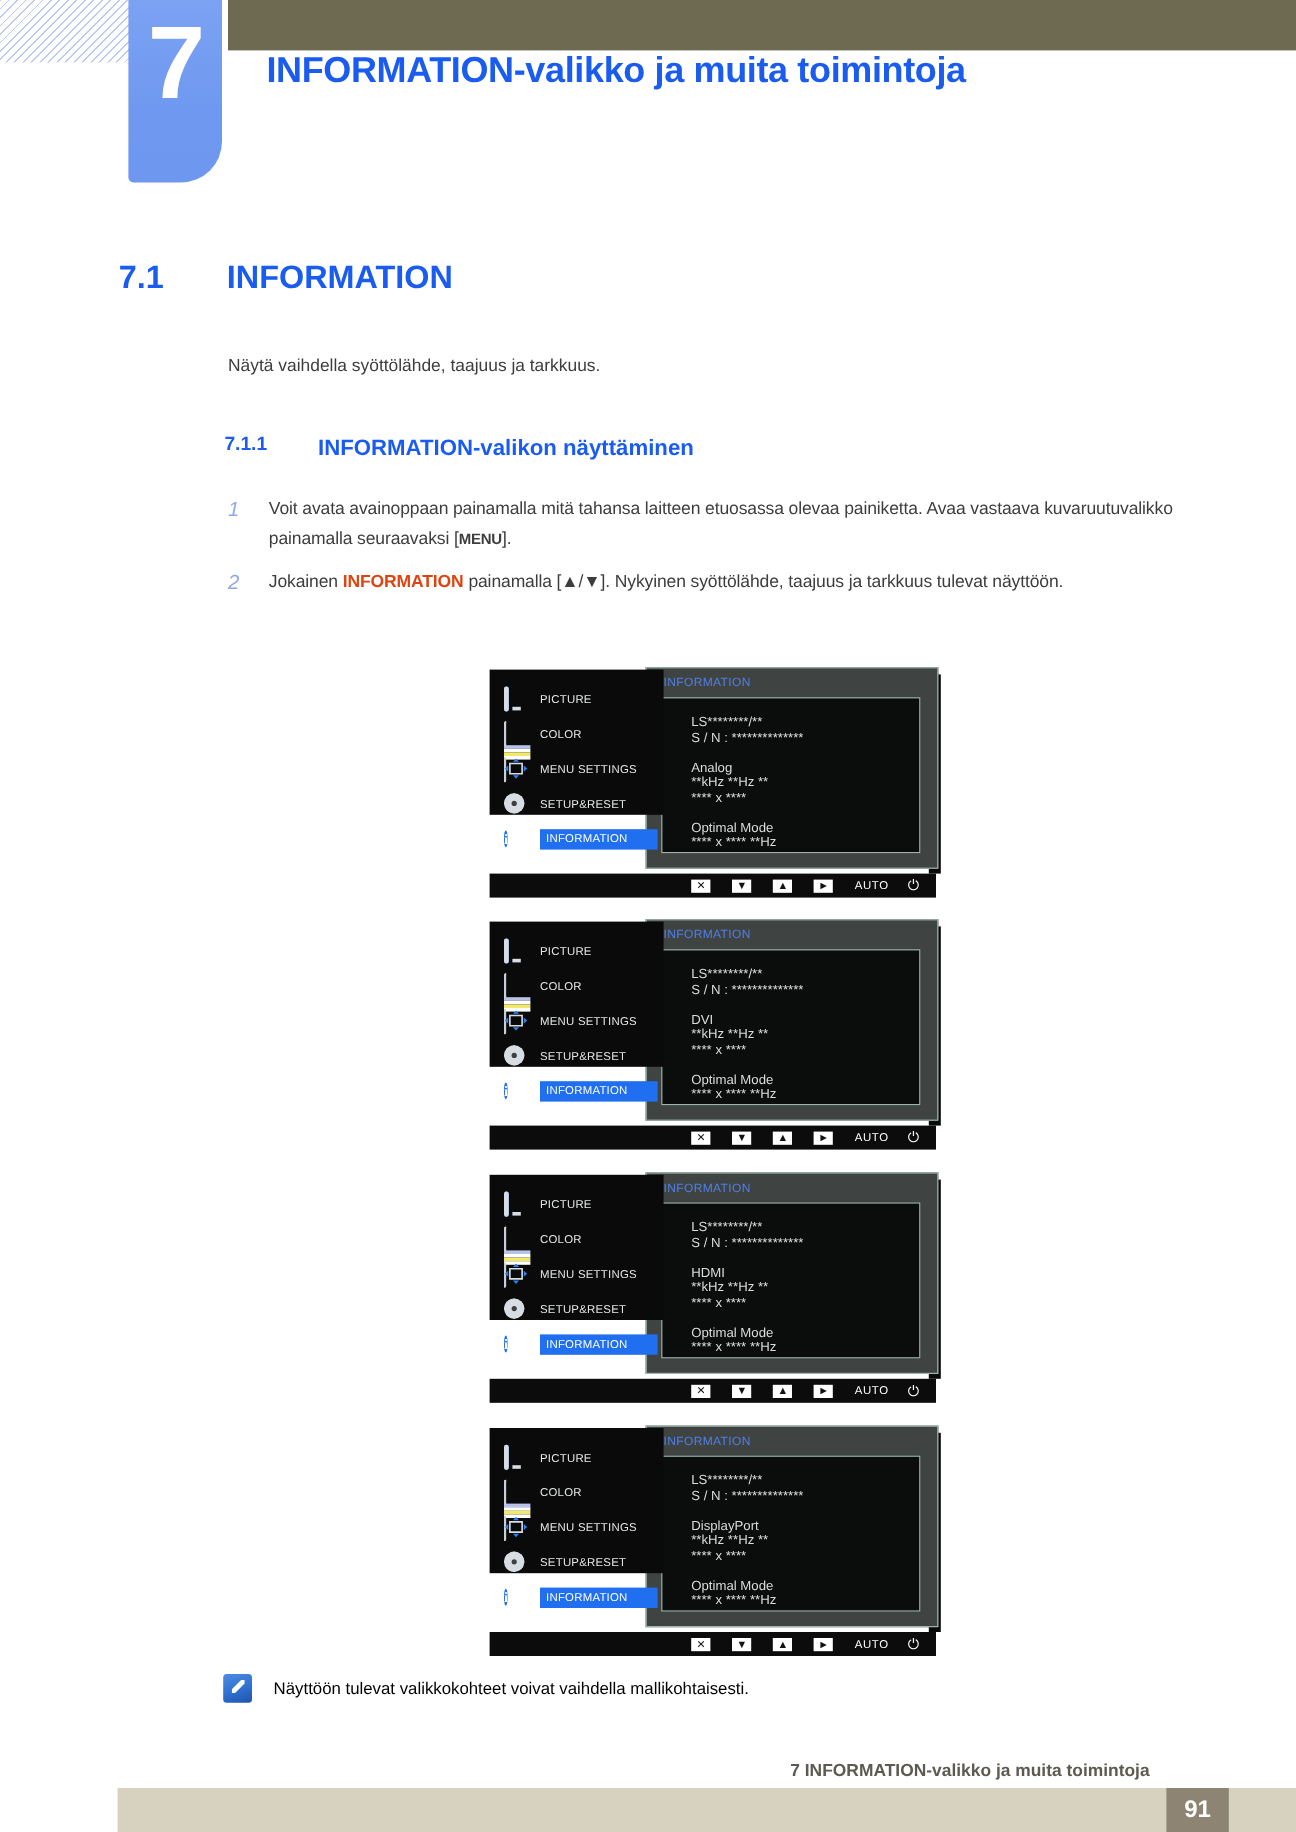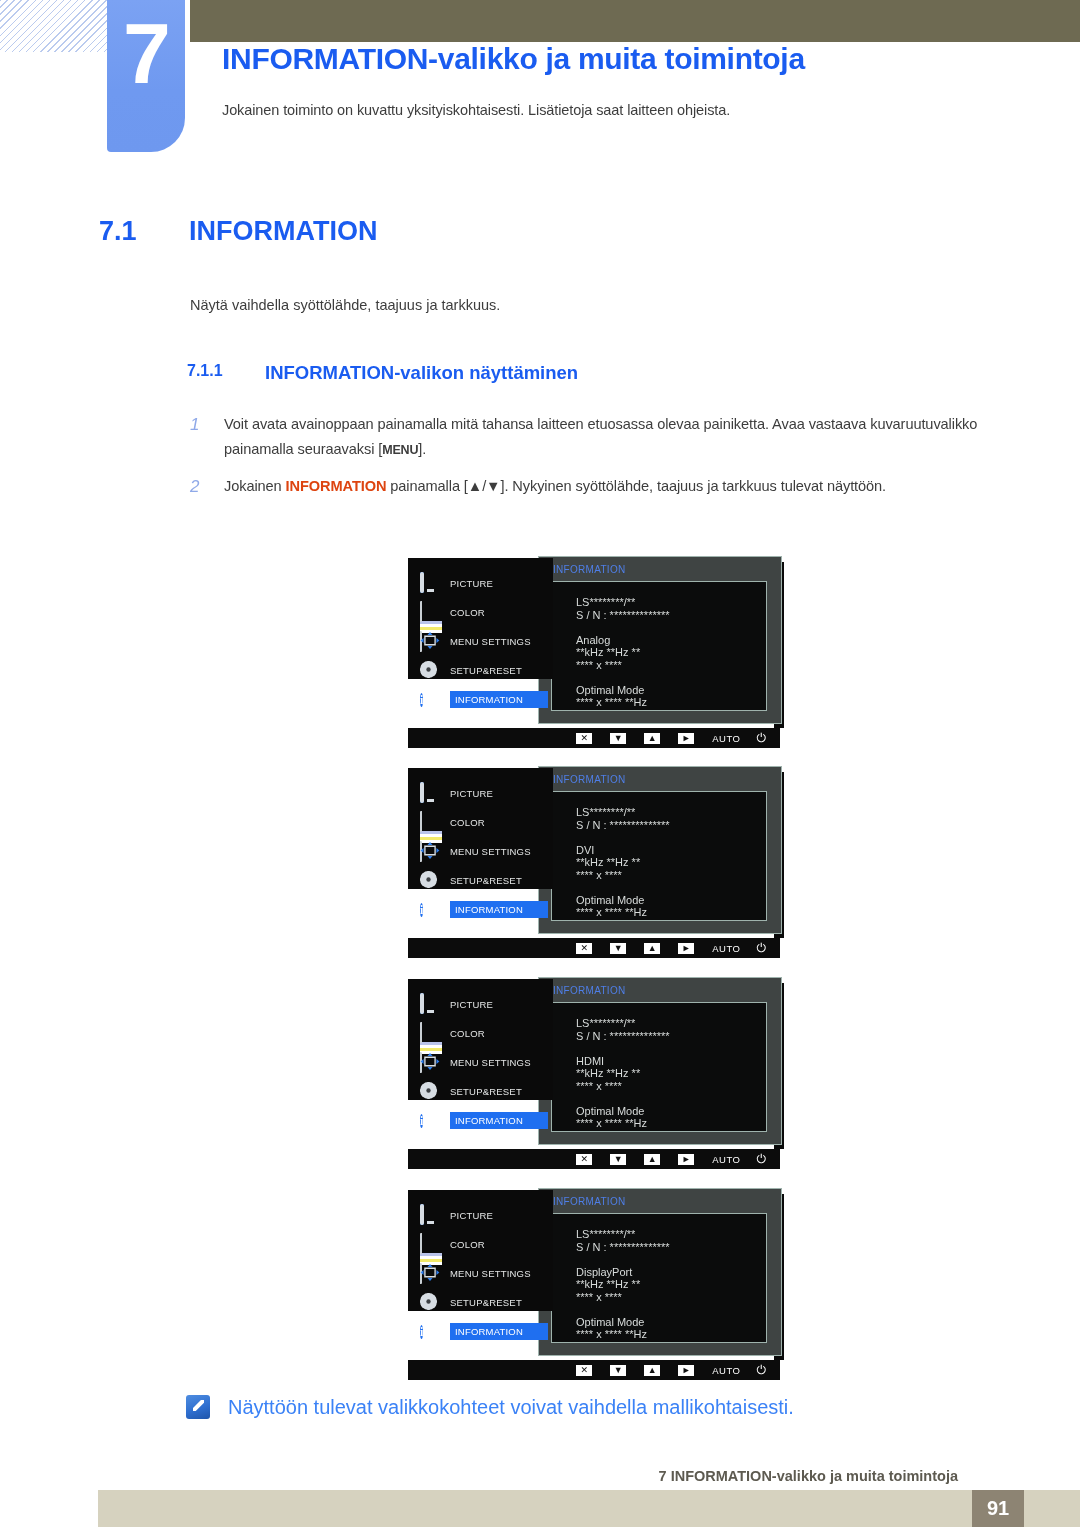--- a/index.html
+++ b/index.html
@@ -143,21 +143,21 @@
   .note { position: absolute; left: 186px; top: 1395px; display: flex; align-items: flex-start; }
   .note-ico {
     width: 24px; height: 24px; flex: 0 0 24px;
     background: linear-gradient(160deg,#4f8de0 0%,#2f6fd0 55%,#1e55aa 100%);
     border-radius: 3px; position: relative; margin-right: 18px;
   }
   .note-ico:after {
     content:""; position:absolute; left:7px; top:5px; width:11px; height:11px;
     background:#fff; clip-path: polygon(100% 0, 100% 25%, 25% 100%, 0 100%, 0 72%, 72% 0);
   }
-  .note-txt { color:#3b82f6; font-size: 20px; line-height: 24px; }
+  .note-txt { color:#000000; font-size: 14px; line-height: 24px; }
 
   
   .footer-band {
     position:absolute; left: 98px; top: 1490px; width: 982px; height: 37px;
     background: #d6d2bf;
   }
   .footer-txt {
     position:absolute; right: 122px; top: 1468px;
     color:#5d5a50; font-size: 14.5px; font-weight: 700;
   }
@@ -173,21 +173,20 @@
 <div class="page">
 
   <div class="hatch"></div>
   <div class="olive-bar"></div>
 
   <div class="chap-tab">
     <span class="chap-num">7</span>
   </div>
 
   <div class="chap-title">INFORMATION-valikko ja muita toimintoja</div>
-  <div class="chap-sub">Jokainen toiminto on kuvattu yksityiskohtaisesti. Lisätietoja saat laitteen ohjeista.</div>
 
   <div class="sec-h1">
     <span class="num">7.1</span>
     <span class="txt">INFORMATION</span>
   </div>
 
   <div class="sec-desc">Näytä vaihdella syöttölähde, taajuus ja tarkkuus.</div>
 
   <div class="sec-h2">
     <span class="num">7.1.1</span>

